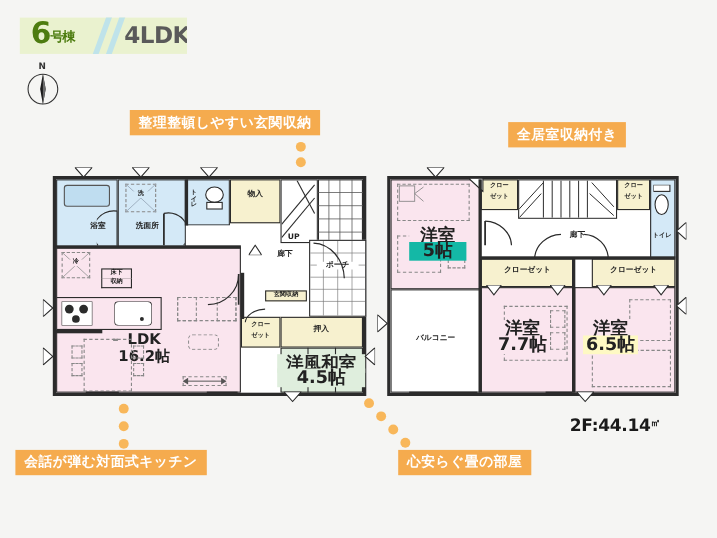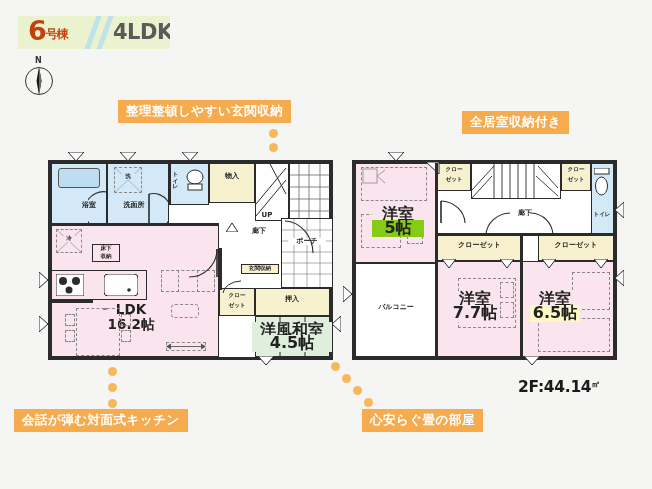--- a/index.html
+++ b/index.html
@@ -11,21 +11,21 @@
   }
   .root{position:absolute;left:0;top:0;width:652px;height:489px;}
 
   
   .hdr-badge{
     position:absolute;left:18px;top:16px;width:152px;height:33px;
     background:#eaf2cf;overflow:hidden;
   }
   .hdr-slash{position:absolute;top:-4px;width:5px;height:44px;background:#bfe3ea;transform:rotate(20deg);}
   .hdr-num{
-    position:absolute;left:10px;top:-1px;font-size:27px;font-weight:bold;color:#c2410c;
+    position:absolute;left:10px;top:-1px;font-size:27px;font-weight:bold;color:#4d7c0f;
     letter-spacing:-1px;
   }
   .hdr-num-sub{font-size:12px;font-weight:bold;vertical-align:2px;}
   .hdr-type{
     position:absolute;left:95px;top:4px;font-size:21px;font-weight:bold;color:#5a5a5a;
     letter-spacing:-0.5px;
   }
 
   
   .compass{position:absolute;left:22px;top:58px;width:34px;height:40px;}
@@ -317,21 +317,21 @@
 
     <div class="room c-pink" style="left:3px;top:3px;width:82px;height:100px;"></div>
     <div class="dash" style="left:9px;top:7px;width:66px;height:34px;"></div>
     <svg style="position:absolute;left:9px;top:7px;" width="26" height="34">
       <rect x="2" y="2" width="14" height="14" fill="none" stroke="#888" stroke-width="0.8"></rect>
       <path d="M16 9 L24 3 M16 9 L24 16" fill="none" stroke="#888" stroke-width="0.8"></path>
     </svg>
     <div class="dash" style="left:9px;top:54px;width:40px;height:34px;"></div>
     <div class="dash" style="left:55px;top:66px;width:16px;height:18px;"></div>
     <div class="lbl rn-md" style="left:20px;top:46px;width:52px;background:#fae5ee;">洋室</div>
-    <div class="lbl rn-md" style="left:20px;top:60px;width:52px;background:#84cc16;">5帖</div>
+    <div class="lbl rn-md" style="left:20px;top:60px;width:52px;background:#14b8a6;">5帖</div>
 
     <div class="room c-cream" style="left:85px;top:3px;width:34px;height:28px;"></div>
     <div class="lbl rn-xs" style="left:86px;top:7px;width:32px;">クロー</div>
     <div class="lbl rn-xs" style="left:86px;top:17px;width:32px;">ゼット</div>
     <svg style="position:absolute;left:74px;top:1px;" width="14" height="14">
       <polygon points="0,1 13,1 13,13" fill="#fff" stroke="#2b2b2b" stroke-width="1"></polygon>
       </svg>
 
     <div class="room c-white" style="left:119px;top:3px;width:90px;height:36px;"></div>
     <svg style="position:absolute;left:120px;top:4px;" width="88" height="34">

